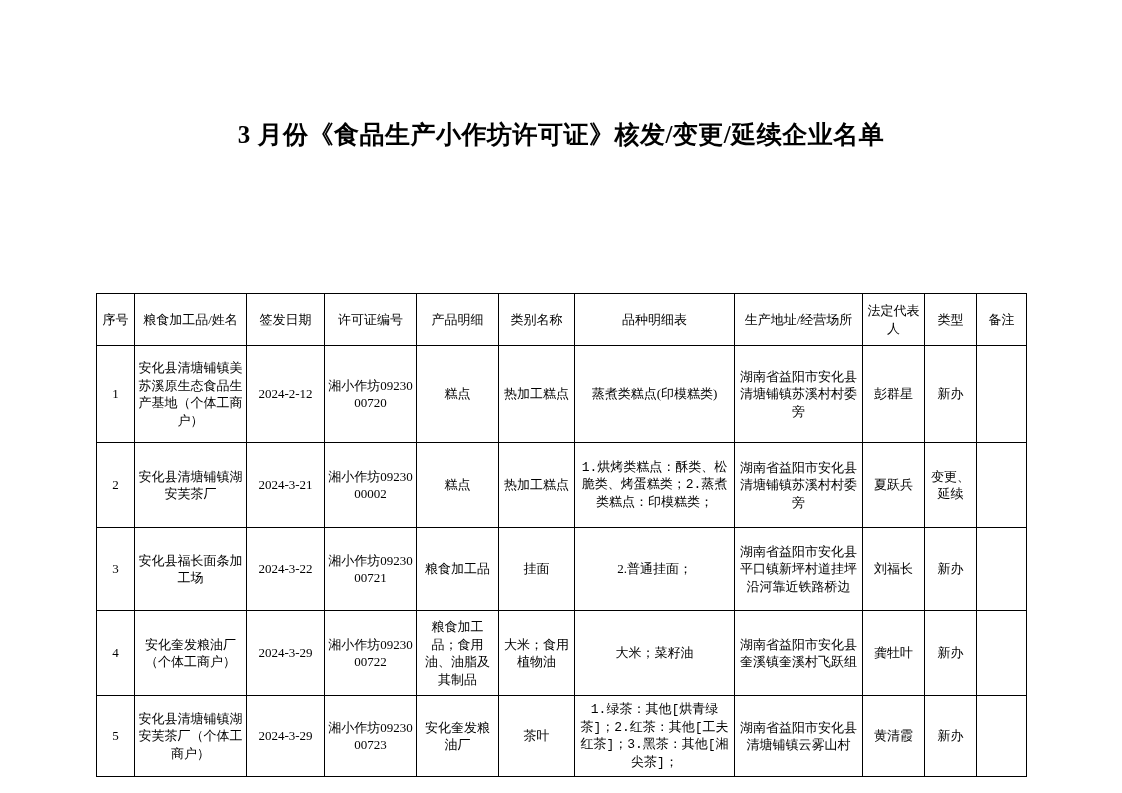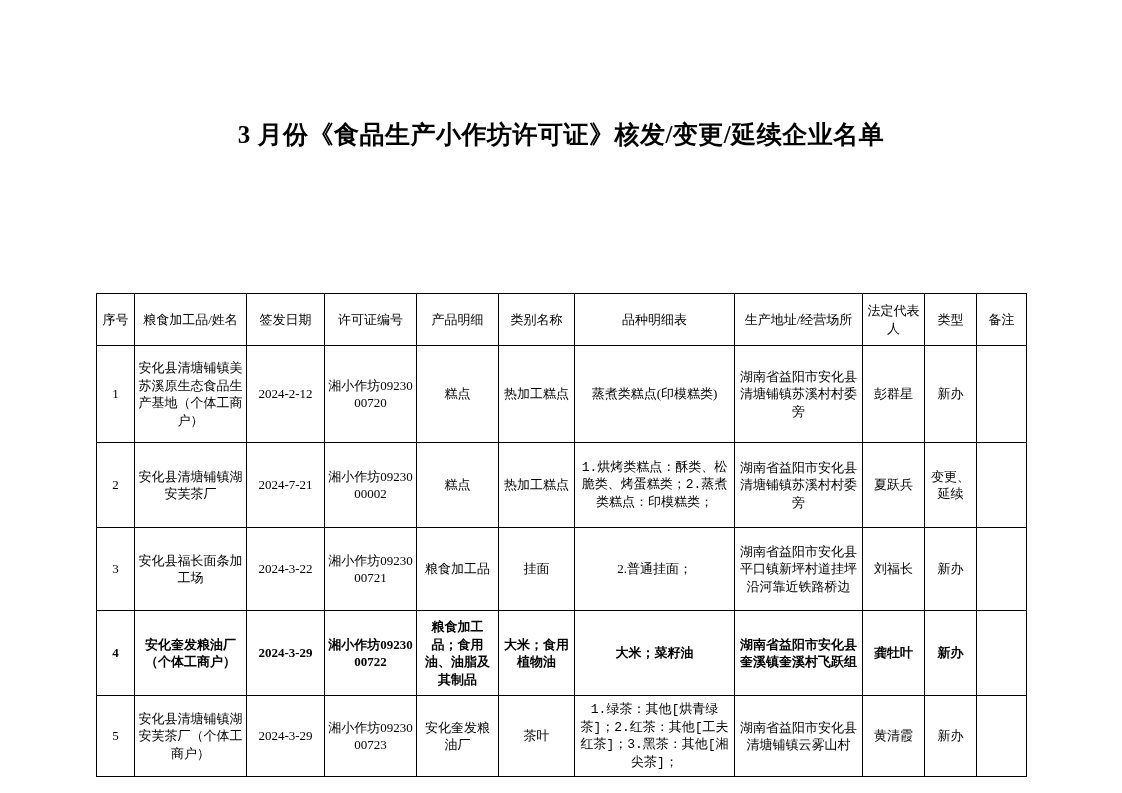--- a/index.html
+++ b/index.html
@@ -74,21 +74,21 @@
     padding-left: 6px;
     padding-right: 6px;
     font-family: Liberation Mono, monospace;
   }
   td.cell-num {
     font-size: 13px;
   }
   tr.row-1 td { height: 86px; }
   tr.row-2 td { height: 74px; }
   tr.row-3 td { height: 72px; }
-  tr.row-4 td { height: 74px; font-weight: bold; }
+  tr.row-4 td { height: 74px; }
   tr.row-5 td { height: 70px; }
 </style>
 </head>
 <body>
 
 <div class="page">
 
   <h1 class="doc-title">3 月份《食品生产小作坊许可证》核发/变更/延续企业名单</h1>
 
   <div class="table-wrap">
@@ -131,21 +131,21 @@
           <td>热加工糕点</td>
           <td>蒸煮类糕点(印模糕类)</td>
           <td>湖南省益阳市安化县清塘铺镇苏溪村村委旁</td>
           <td>彭群星</td>
           <td>新办</td>
           <td></td>
         </tr>
         <tr class="row-2">
           <td class="cell-num">2</td>
           <td>安化县清塘铺镇湖安芙茶厂</td>
-          <td>2024-7-21</td>
+          <td>2024-3-21</td>
           <td>湘小作坊0923000002</td>
           <td>糕点</td>
           <td>热加工糕点</td>
           <td class="cell-detail">1.烘烤类糕点：酥类、松脆类、烤蛋糕类；2.蒸煮类糕点：印模糕类；</td>
           <td>湖南省益阳市安化县清塘铺镇苏溪村村委旁</td>
           <td>夏跃兵</td>
           <td>变更、延续</td>
           <td></td>
         </tr>
         <tr class="row-3">

